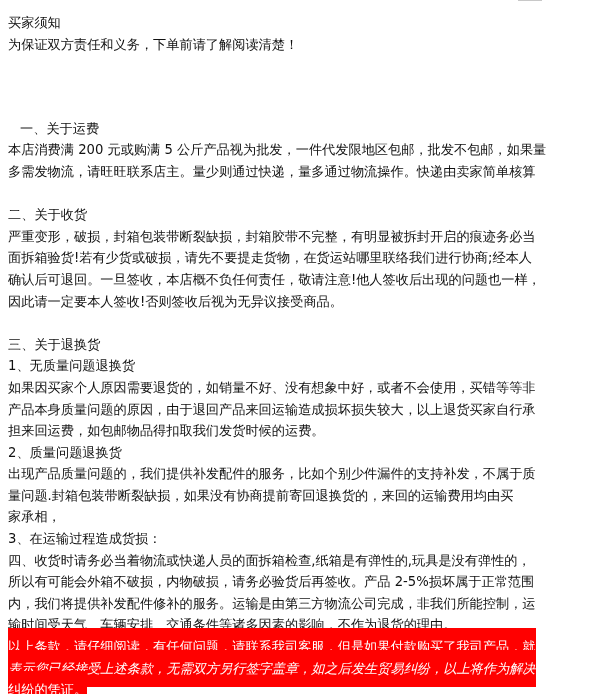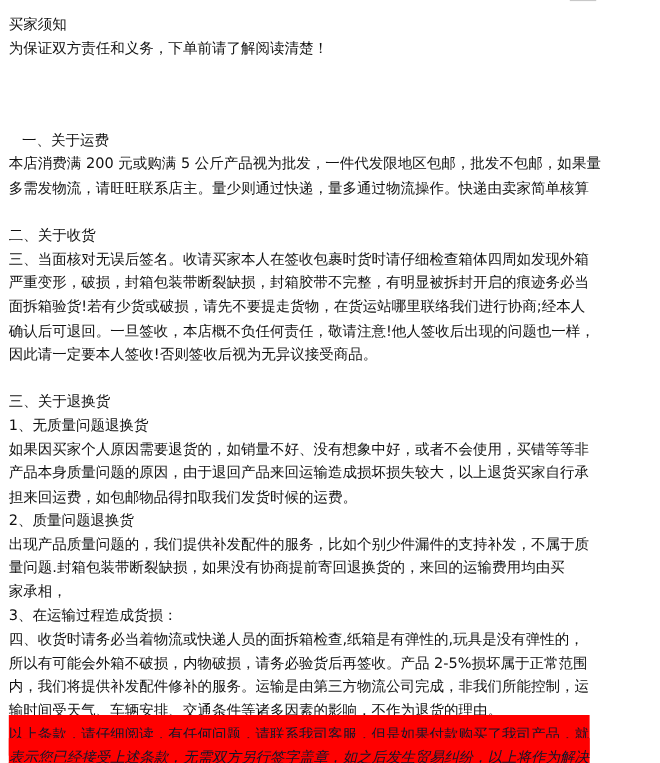--- a/index.html
+++ b/index.html
@@ -25,21 +25,21 @@
     }
     .line {
       display: block;
       white-space: nowrap;
       height: 21.6px;
     }
     .blank { height: 21.6px; }
     .indent { padding-left: 12px; margin-top: 41px; }
     .hl {
       background: #ff0000;
-      color: #0f172a;
+      color: #ffffff;
       display: inline;
       padding: 11px 0;
       text-align: right;
     }
     .topbar {
       position: absolute;
       top: 0;
       right: 58px;
       width: 24px;
       height: 1px;
@@ -55,21 +55,20 @@
   <span class="line">买家须知</span>
   <span class="line">为保证双方责任和义务，下单前请了解阅读清楚！</span>
   <span class="line blank"></span>
 
   <span class="line indent">一、关于运费</span>
   <span class="line">本店消费满 200 元或购满 5 公斤产品视为批发，一件代发限地区包邮，批发不包邮，如果量</span>
   <span class="line">多需发物流，请旺旺联系店主。量少则通过快递，量多通过物流操作。快递由卖家简单核算</span>
   <span class="line blank"></span>
 
   <span class="line">二、关于收货</span>
-  <span class="line">三、当面核对无误后签名。收请买家本人在签收包裹时货时请仔细检查箱体四周如发现外箱</span>
   <span class="line">严重变形，破损，封箱包装带断裂缺损，封箱胶带不完整，有明显被拆封开启的痕迹务必当</span>
   <span class="line">面拆箱验货!若有少货或破损，请先不要提走货物，在货运站哪里联络我们进行协商;经本人</span>
   <span class="line">确认后可退回。一旦签收，本店概不负任何责任，敬请注意!他人签收后出现的问题也一样，</span>
   <span class="line">因此请一定要本人签收!否则签收后视为无异议接受商品。</span>
   <span class="line blank"></span>
 
   <span class="line">三、关于退换货</span>
   <span class="line">1、无质量问题退换货</span>
   <span class="line">如果因买家个人原因需要退货的，如销量不好、没有想象中好，或者不会使用，买错等等非</span>
   <span class="line">产品本身质量问题的原因，由于退回产品来回运输造成损坏损失较大，以上退货买家自行承</span>

